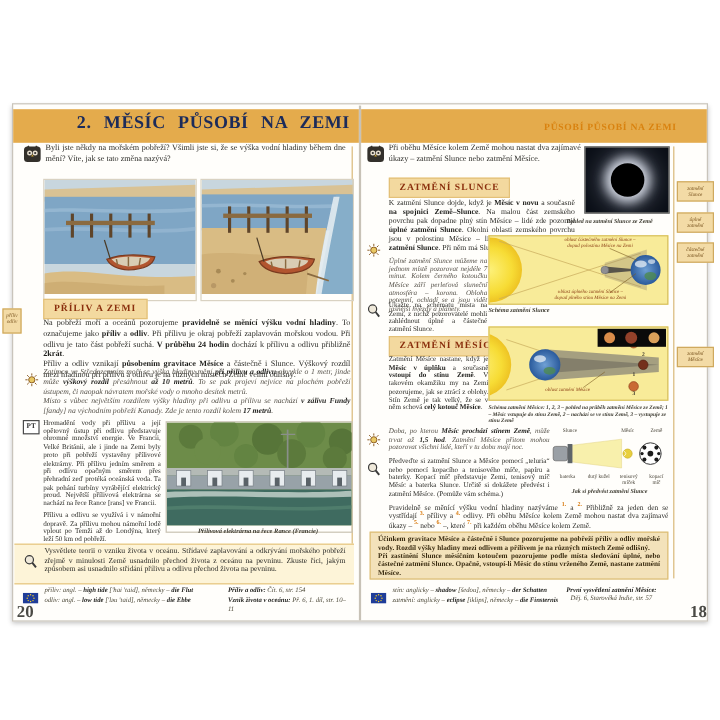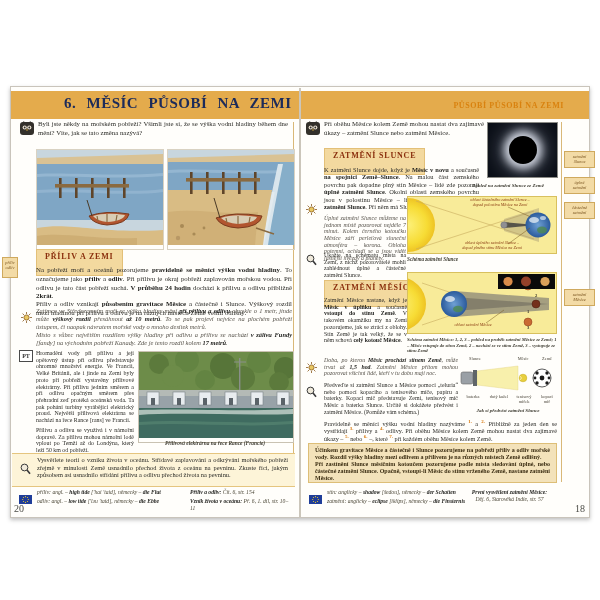--- a/index.html
+++ b/index.html
@@ -9,41 +9,41 @@
   .spread{position:absolute;left:10px;top:86px;width:580px;height:432px;background:#fffefb;border:1px solid #c9c4bb;box-shadow:0 2px 4px rgba(0,0,0,.25)}
   .band{position:absolute;left:11px;top:91px;width:578px;height:28px;background:#e4ab4c}
   .left-title{position:absolute;left:64px;top:95px;font-size:15px;font-weight:bold;color:#1c2b5a;word-spacing:6px;letter-spacing:.5px}
   .right-title{position:absolute;left:380px;top:101px;width:184px;text-align:right;font-size:8px;font-weight:bold;color:#d9820f;letter-spacing:.6px}
   .spine{position:absolute;left:299px;top:88px;width:2px;height:429px;background:linear-gradient(to right,#e2ddd3,#b5afa2,#e2ddd3)}
   .vrule{position:absolute;width:1px;background:#d9b878}
   .txt{font-size:6.8px;line-height:1.3;text-align:justify}
   .small{font-size:5.9px;line-height:1.14;text-align:justify}
   .it{font-style:italic;color:#56524a;font-size:6.4px;line-height:1.22;text-align:justify}
   .cap{font-style:italic;font-weight:bold;color:#3c3a30;text-align:center}
-  .shead{display:inline-block;background:#f3d99f;color:#8a2f0d;font-weight:bold;font-size:8px;letter-spacing:.8px;padding:2px 8px 14px 8px;border:1px solid #e3c078}
+  .shead{display:inline-block;background:#f3d99f;color:#8a2f0d;font-weight:bold;font-size:8px;letter-spacing:.8px;padding:2px 8px 4px 8px;border:1px solid #e3c078}
   .diag{position:absolute;background:#f8eb99;border:1px solid #d8c05e}
   .dlabel{position:absolute;font-size:4.2px;line-height:1.15;font-style:italic;color:#8a3c14;text-align:center}
   .tab{position:absolute;background:#f3dba6;border:1px solid #cfa95e;color:#7a5520;font-style:italic;font-size:4.4px;line-height:1.2;text-align:center;padding-top:2px}
   .vocab{font-size:5.6px;line-height:1.25;color:#4a4636;font-style:italic}
   .ref{font-size:5.6px;line-height:1.25;color:#4a4636;font-style:italic}
-  .pagenum{font-size:10px;font-weight:normal;color:#4a4a45}
+  .pagenum{font-size:14px;font-weight:bold;color:#4a4a45}
   .pt-icon{position:absolute;width:14px;height:12px;border:1px solid #4a4a4a;background:#fff;font-size:6px;font-weight:bold;text-align:center;line-height:10px;color:#333}
   sup.fnum{color:#d97b10;font-size:5px;font-weight:bold;line-height:0}
   b{color:#1f1f1c}
   .sumbox{position:absolute;background:#f3e2ba;border:1px solid #ddbe77;padding:3px 6px;font-size:6px;font-weight:bold;line-height:1.18;color:#3b2d12;text-align:justify}
   .taskbox{position:absolute;background:#fdf4d8;border-top:1px solid #e5c57f;border-bottom:1px solid #e5c57f}
   .demo-lab{position:absolute;font-size:4.4px;line-height:1.1;color:#4a463a;text-align:center}
   .numtag{position:absolute;font-size:4.6px;font-weight:bold;color:#3a362c}
 </style>
 </head>
 <body>
 
 <div class="spread"></div>
 <div class="band"></div>
-<div class="left-title">6. MĚSÍC PŮSOBÍ NA ZEMI</div>
+<div class="left-title">2. MĚSÍC PŮSOBÍ NA ZEMI</div>
 <div class="right-title">PŮSOBÍ PŮSOBÍ NA ZEMI</div>
 <div class="spine"></div>
 <div class="vrule" style="left:293px;top:122px;height:332px"></div>
 <div class="vrule" style="left:561px;top:122px;height:360px"></div>
 
 <div class="abs" style="left:20px;top:121px">
   <svg width="14" height="14">
       <rect x="0" y="1" width="14" height="13" rx="3" fill="#33302b"></rect>
       <polygon points="2,2 4,0 5,3" fill="#33302b"></polygon>
       <polygon points="12,2 10,0 9,3" fill="#33302b"></polygon>

